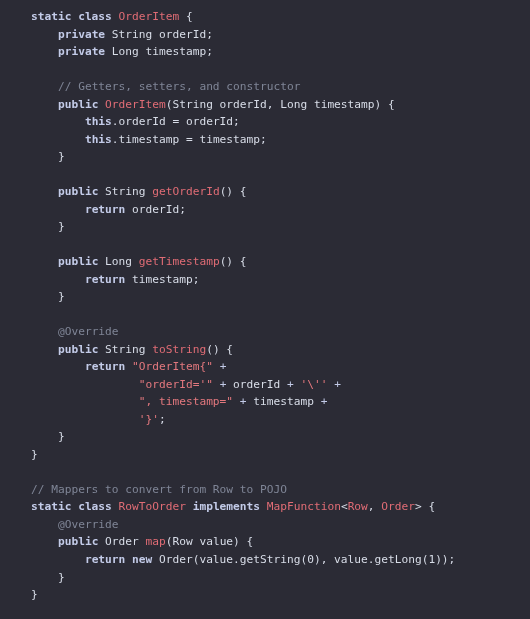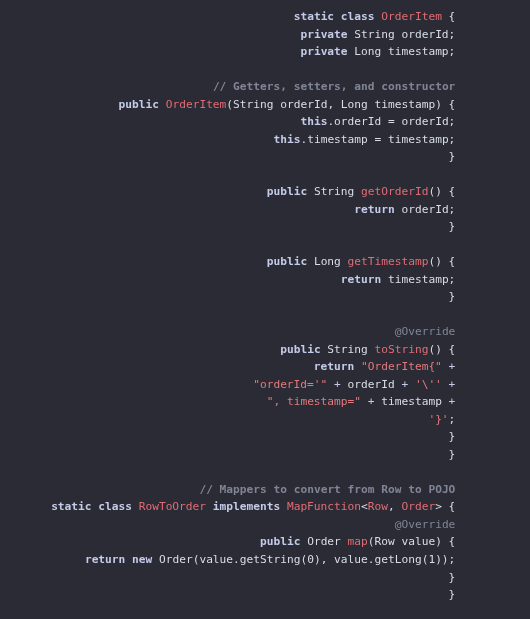--- a/index.html
+++ b/index.html
@@ -8,21 +8,20 @@
     padding: 0;
     background: #2b2b35;
   }
   #code-viewer {
     position: relative;
     width: 530px;
     height: 619px;
     background: #2b2b35;
     overflow: hidden;
     box-sizing: border-box;
-    text-align: right;
   }
   #code-block {
     position: absolute;
     left: 31px;
     top: 8px;
     font-family: "DejaVu Sans Mono", "Liberation Mono", monospace;
     font-size: 11.2px;
     line-height: 17.52px;
     white-space: pre;
     letter-spacing: 0;
@@ -32,21 +31,21 @@
     display: block;
     height: 17.52px;
     white-space: pre;
   }
   
   .t-plain   { color: #d8dde8; }
   .t-kw      { color: #c3cbe8; font-weight: bold; }
   .t-type    { color: #e06c75; }
   .t-fn      { color: #e06c75; }
   .t-str     { color: #e3787e; }
-  .t-comment { color: #7f8596; font-weight: bold; }
+  .t-comment { color: #7f8596; }
   .t-anno    { color: #7f8596; }
   .t-op      { color: #c3cbe8; }
 </style>
 </head>
 <body>
 
 <div id="code-viewer">
   <div id="code-block"><span class="ln"><span class="t-kw">static class </span><span class="t-type">OrderItem</span><span class="t-plain"> {</span></span><span class="ln"><span class="t-plain">    </span><span class="t-kw">private</span><span class="t-plain"> String orderId;</span></span><span class="ln"><span class="t-plain">    </span><span class="t-kw">private</span><span class="t-plain"> Long timestamp;</span></span><span class="ln">​</span><span class="ln"><span class="t-plain">    </span><span class="t-comment">// Getters, setters, and constructor</span></span><span class="ln"><span class="t-plain">    </span><span class="t-kw">public </span><span class="t-fn">OrderItem</span><span class="t-plain">(String orderId, Long timestamp) {</span></span><span class="ln"><span class="t-plain">        </span><span class="t-kw">this</span><span class="t-plain">.orderId = orderId;</span></span><span class="ln"><span class="t-plain">        </span><span class="t-kw">this</span><span class="t-plain">.timestamp = timestamp;</span></span><span class="ln"><span class="t-plain">    }</span></span><span class="ln">​</span><span class="ln"><span class="t-plain">    </span><span class="t-kw">public</span><span class="t-plain"> String </span><span class="t-fn">getOrderId</span><span class="t-plain">() {</span></span><span class="ln"><span class="t-plain">        </span><span class="t-kw">return</span><span class="t-plain"> orderId;</span></span><span class="ln"><span class="t-plain">    }</span></span><span class="ln">​</span><span class="ln"><span class="t-plain">    </span><span class="t-kw">public</span><span class="t-plain"> Long </span><span class="t-fn">getTimestamp</span><span class="t-plain">() {</span></span><span class="ln"><span class="t-plain">        </span><span class="t-kw">return</span><span class="t-plain"> timestamp;</span></span><span class="ln"><span class="t-plain">    }</span></span><span class="ln">​</span><span class="ln"><span class="t-plain">    </span><span class="t-anno">@Override</span></span><span class="ln"><span class="t-plain">    </span><span class="t-kw">public</span><span class="t-plain"> String </span><span class="t-fn">toString</span><span class="t-plain">() {</span></span><span class="ln"><span class="t-plain">        </span><span class="t-kw">return</span><span class="t-plain"> </span><span class="t-str">"OrderItem{"</span><span class="t-plain"> </span><span class="t-op">+</span></span><span class="ln"><span class="t-plain">                </span><span class="t-str">"orderId='"</span><span class="t-plain"> </span><span class="t-op">+</span><span class="t-plain"> orderId </span><span class="t-op">+</span><span class="t-plain"> </span><span class="t-str">'\''</span><span class="t-plain"> </span><span class="t-op">+</span></span><span class="ln"><span class="t-plain">                </span><span class="t-str">", timestamp="</span><span class="t-plain"> </span><span class="t-op">+</span><span class="t-plain"> timestamp </span><span class="t-op">+</span></span><span class="ln"><span class="t-plain">                </span><span class="t-str">'}'</span><span class="t-plain">;</span></span><span class="ln"><span class="t-plain">    }</span></span><span class="ln"><span class="t-plain">}</span></span><span class="ln">​</span><span class="ln"><span class="t-comment">// Mappers to convert from Row to POJO</span></span><span class="ln"><span class="t-kw">static class </span><span class="t-type">RowToOrder</span><span class="t-plain"> </span><span class="t-kw">implements</span><span class="t-plain"> </span><span class="t-type">MapFunction</span><span class="t-plain">&lt;</span><span class="t-type">Row</span><span class="t-plain">, </span><span class="t-type">Order</span><span class="t-plain">&gt; {</span></span><span class="ln"><span class="t-plain">    </span><span class="t-anno">@Override</span></span><span class="ln"><span class="t-plain">    </span><span class="t-kw">public</span><span class="t-plain"> Order </span><span class="t-fn">map</span><span class="t-plain">(Row value) {</span></span><span class="ln"><span class="t-plain">        </span><span class="t-kw">return new</span><span class="t-plain"> Order(value.getString(0), value.getLong(1));</span></span><span class="ln"><span class="t-plain">    }</span></span><span class="ln"><span class="t-plain">}</span></span></div>
 </div>
 

